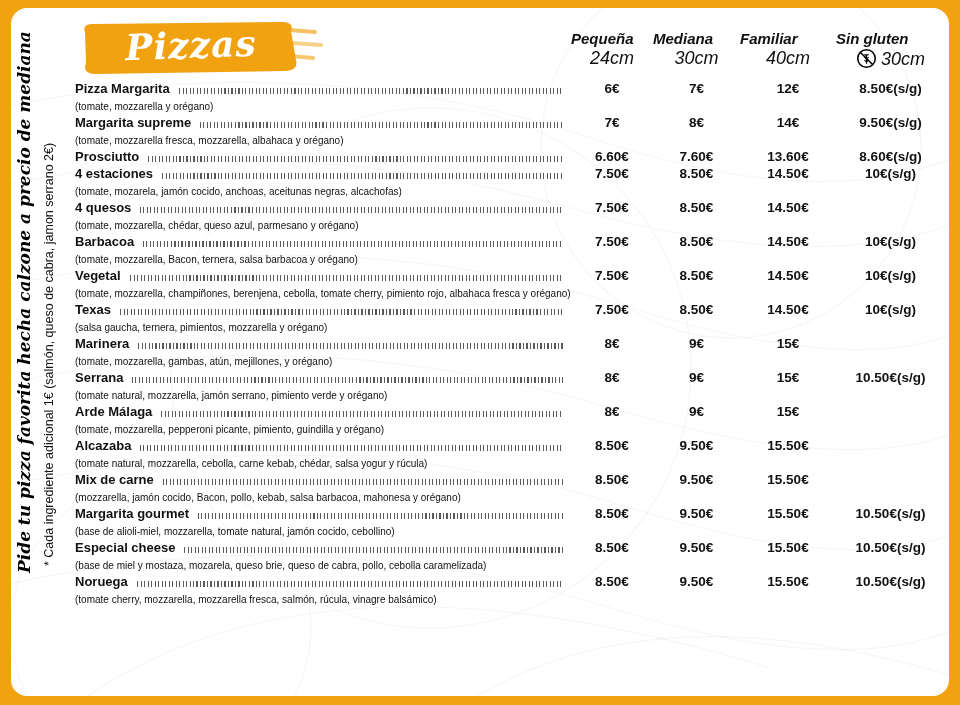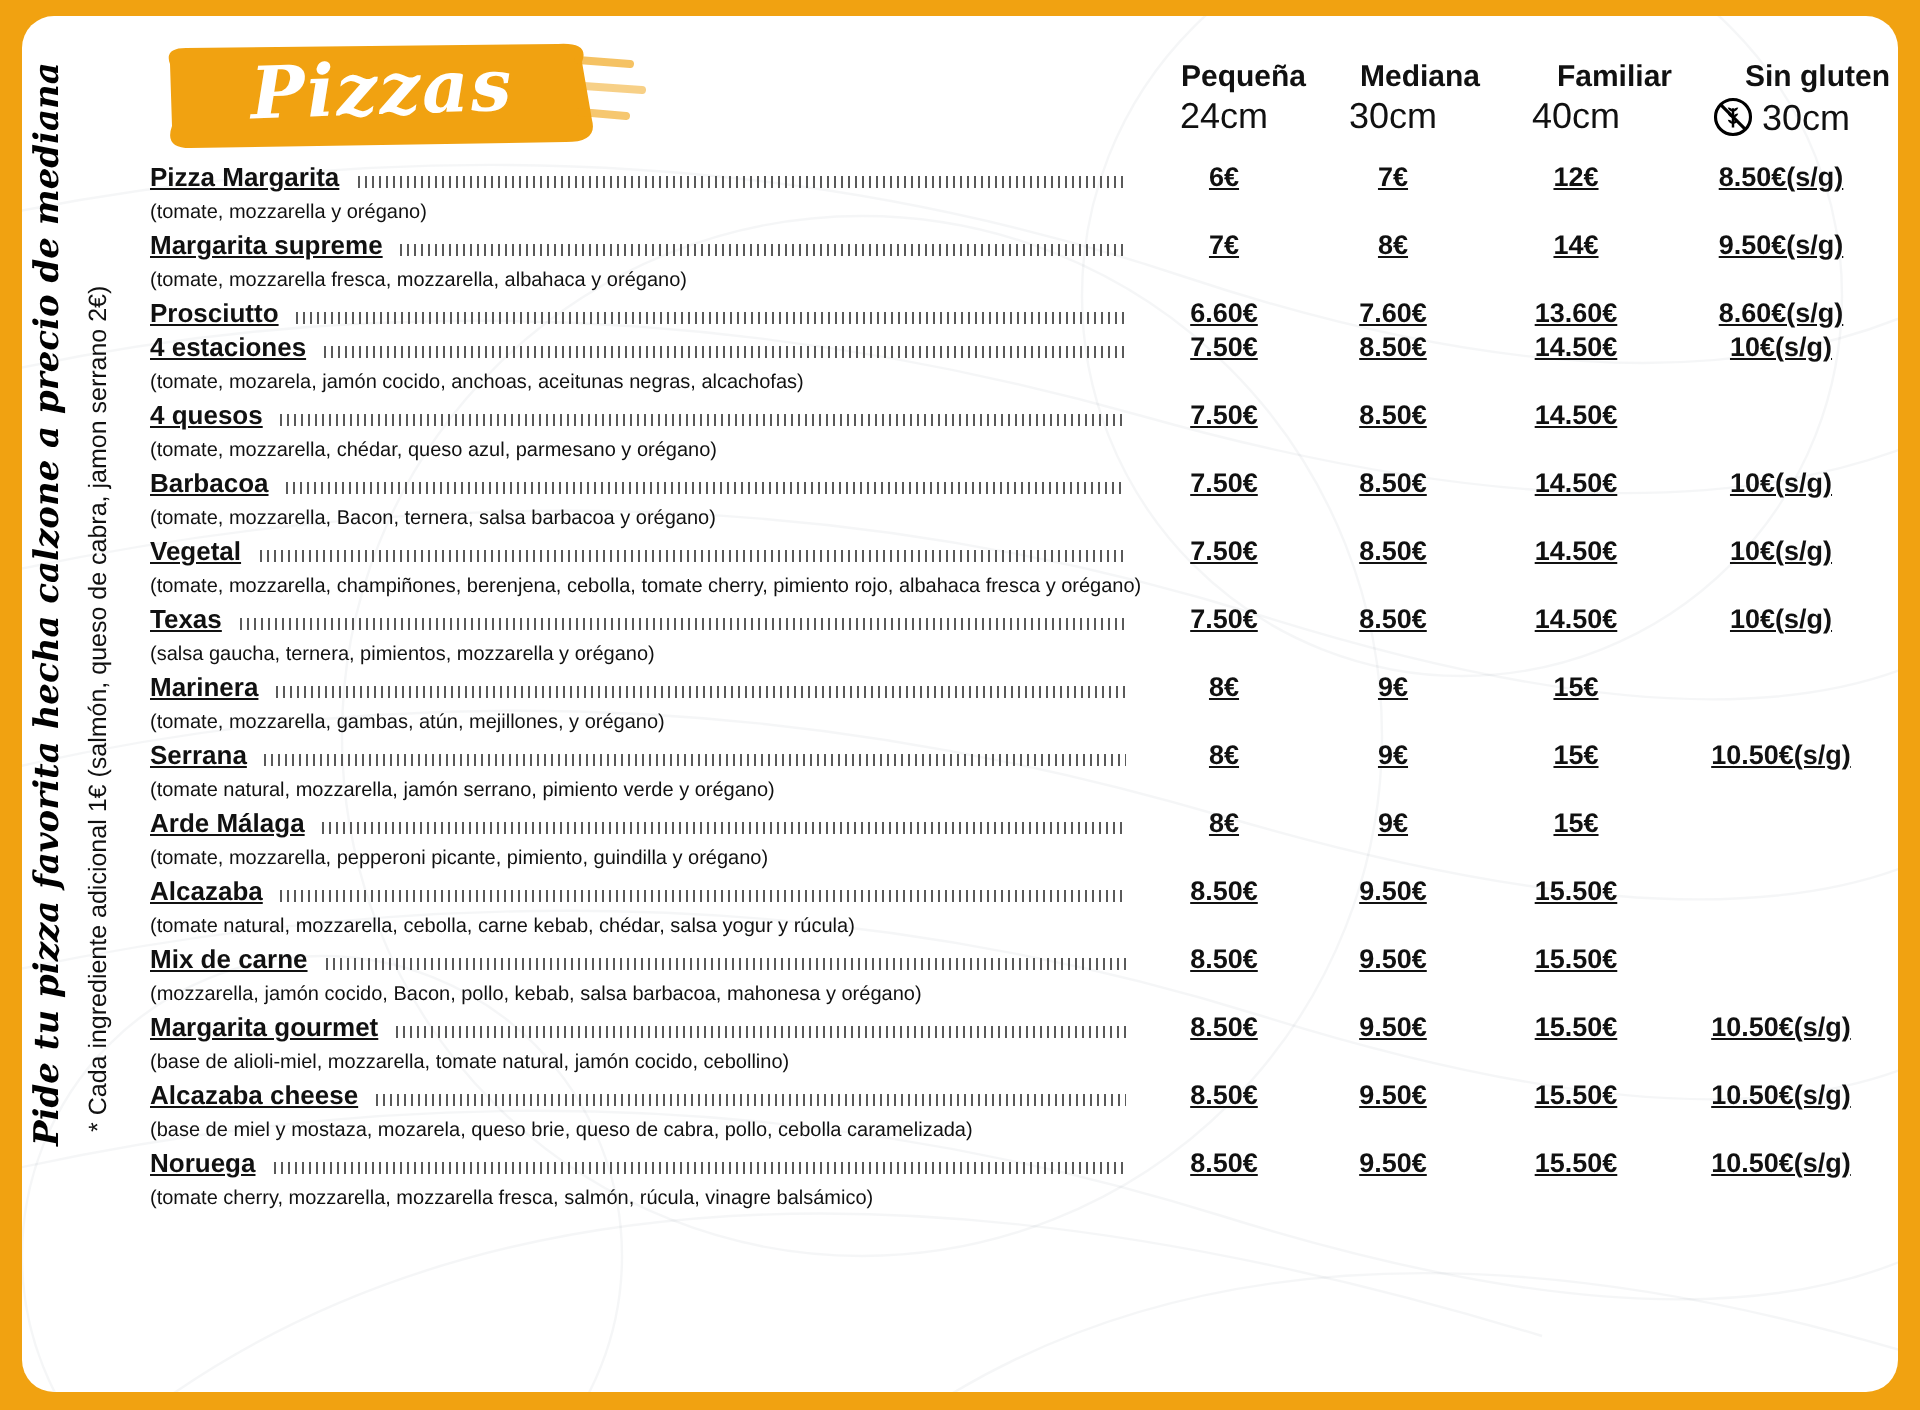--- a/index.html
+++ b/index.html
@@ -43,31 +43,30 @@
     font-size: 12.5px; text-align: center; white-space: nowrap; color: #111;
   }
 
   
   .menu { position: absolute; left: 64px; top: 22px; right: 4px; }
   .menu-header {
     display: grid;
     grid-template-columns: 1fr 82px 87px 96px 109px;
     margin-bottom: 12px;
   }
-  .colhead { text-align: right; }
+  .colhead { text-align: left; font-style: italic; }
   .collabel { font-weight: bold; font-size: 15px; line-height: 18px; }
   .colsize { font-size: 18px; line-height: 20px; display: flex; align-items: center; justify-content: center; gap: 4px; }
 
   .item { margin: 0; }
   .line1 {
     display: grid;
     grid-template-columns: auto 1fr 82px 87px 96px 109px;
     align-items: baseline;
     height: 17px;
-    text-decoration: underline;
   }
   .iname { font-weight: bold; font-size: 13px; white-space: nowrap; }
   .leader {
     align-self: end;
     height: 6px;
     margin: 0 8px 4px 9px;
     background-image: repeating-linear-gradient(to right, #5a5a5a 0 1px, transparent 1px 3.5px);
   }
   .price { font-weight: bold; font-size: 13.5px; text-align: center; white-space: nowrap; }
   .ing { font-size: 10px; height: 17px; line-height: 17px; white-space: nowrap; }
@@ -306,21 +305,21 @@
       <span class="price">8.50€</span>
       <span class="price">9.50€</span>
       <span class="price">15.50€</span>
       <span class="price">10.50€(s/g)</span>
     </div>
     <div class="ing">(base de alioli-miel, mozzarella, tomate natural, jamón cocido, cebollino)</div>
   </div>
 
   <div class="item">
     <div class="line1">
-      <span class="iname">Alcazaba cheese</span>
+      <span class="iname">Especial cheese</span>
       <span class="leader"></span>
       <span class="price">8.50€</span>
       <span class="price">9.50€</span>
       <span class="price">15.50€</span>
       <span class="price">10.50€(s/g)</span>
     </div>
     <div class="ing">(base de miel y mostaza, mozarela, queso brie, queso de cabra, pollo, cebolla caramelizada)</div>
   </div>
 
   <div class="item">

